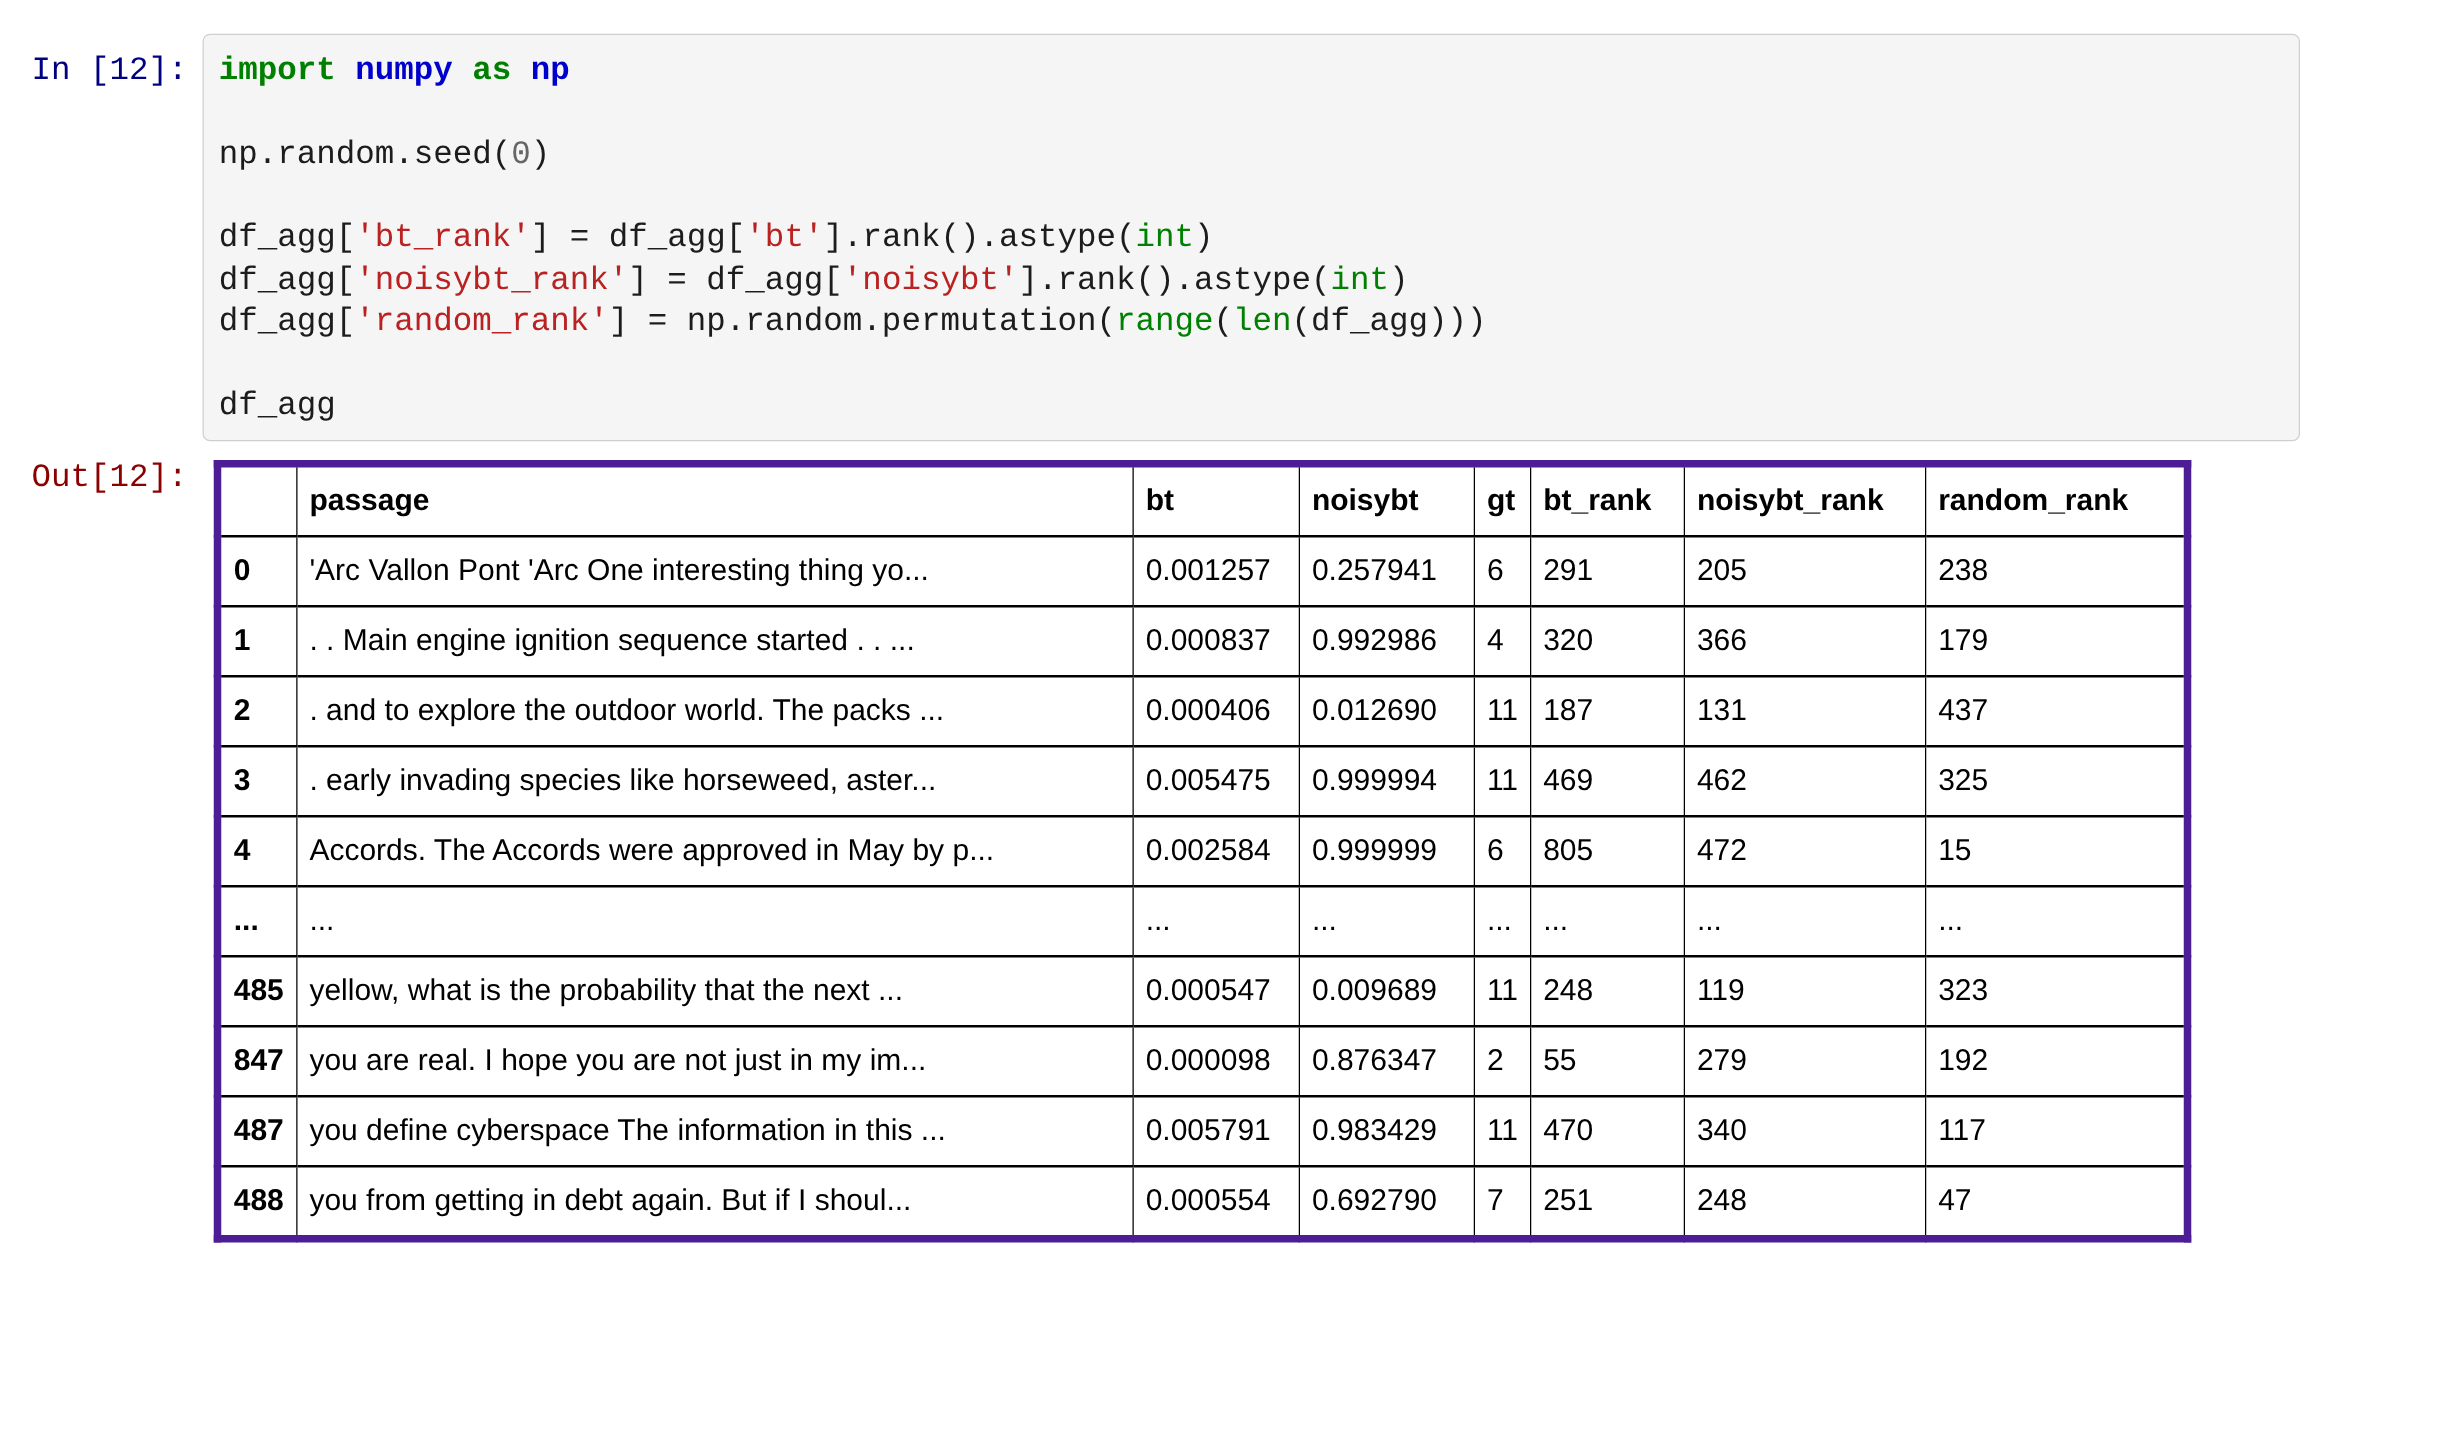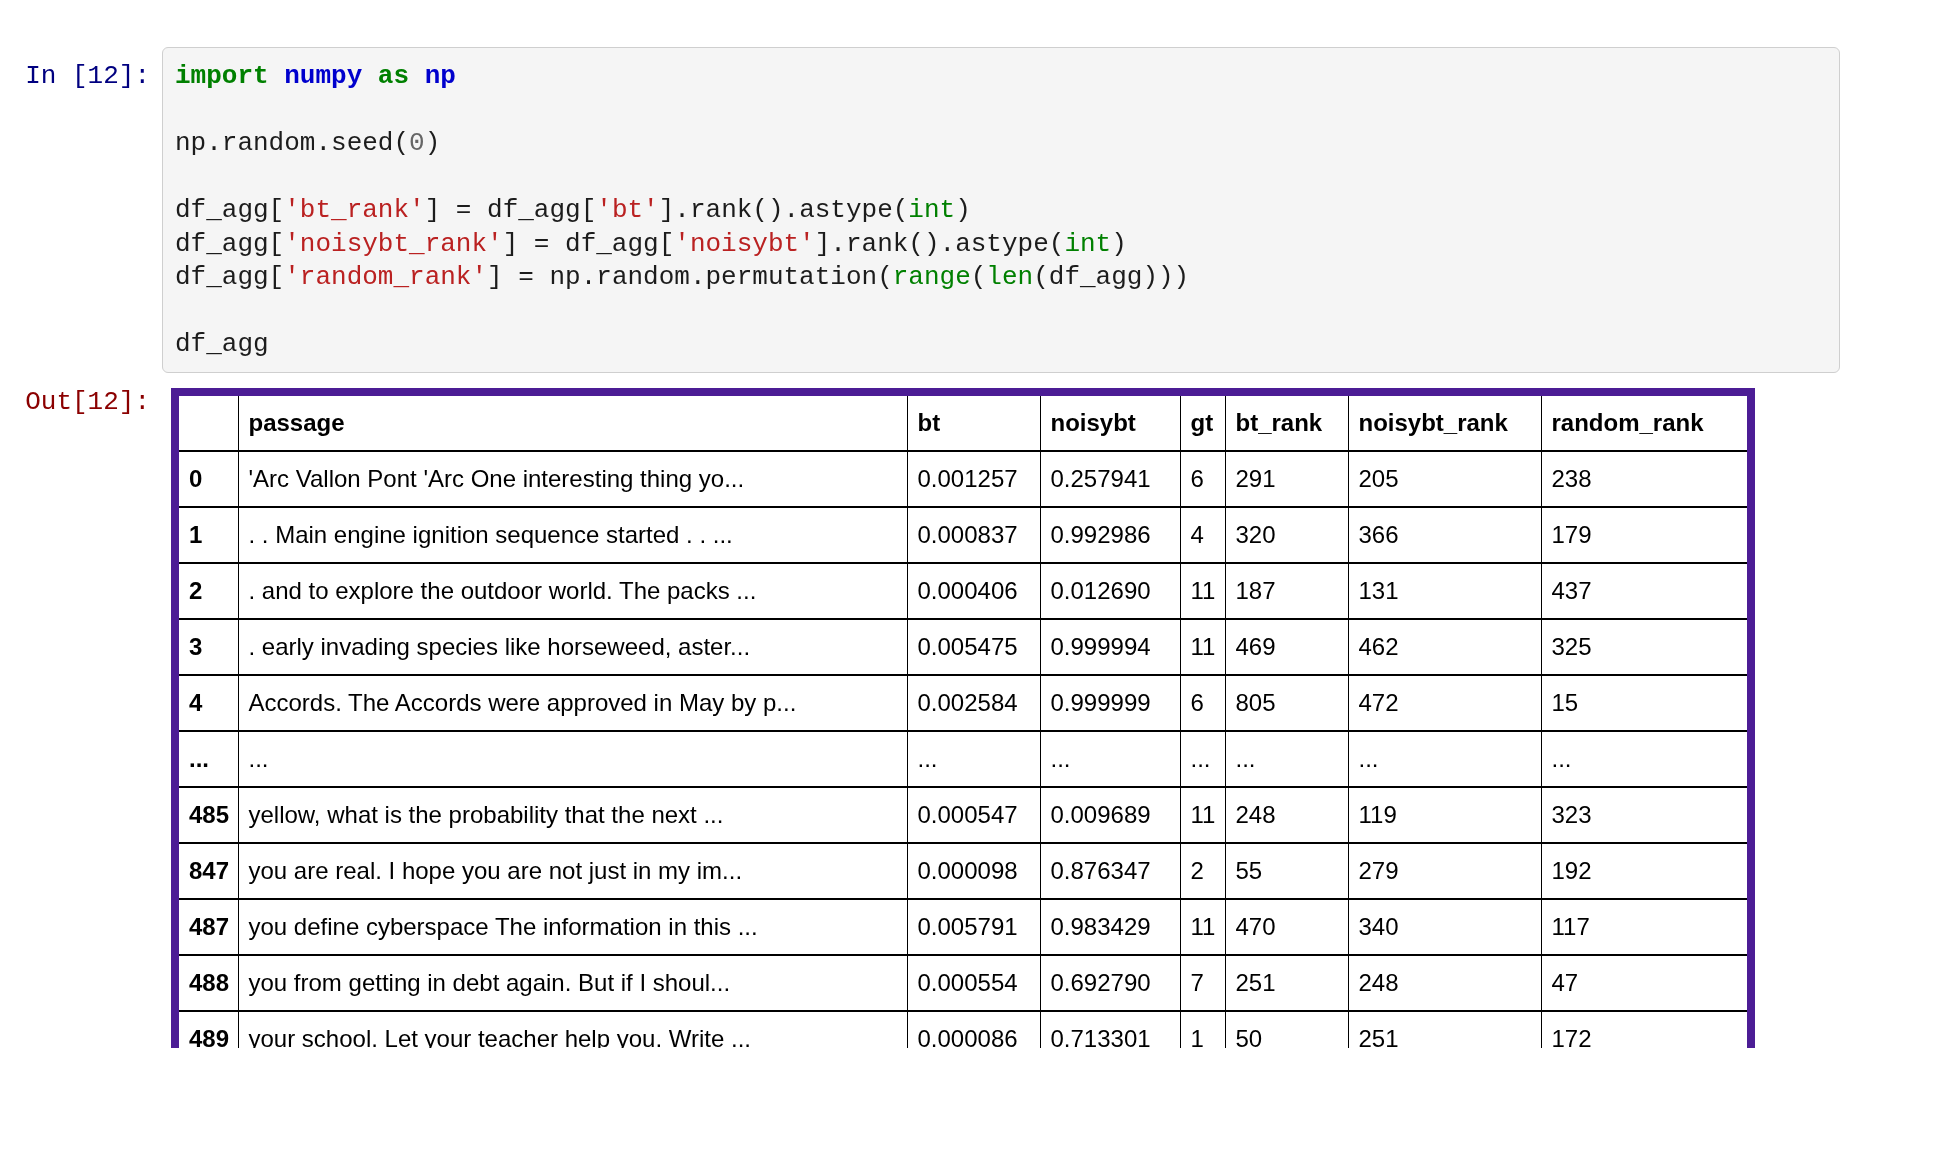--- a/index.html
+++ b/index.html
@@ -8,21 +8,20 @@
     background: #ffffff;
   }
   .page {
     position: relative;
     width: 1951px;
     height: 1028px;
     background: #ffffff;
     font-family: "Liberation Sans", sans-serif;
     color: #000;
     overflow: hidden;
-    margin-top: 20px;
   }
 
   
   .prompt {
     position: absolute;
     left: 0;
     width: 150px;
     text-align: right;
     font-family: "Liberation Mono", "DejaVu Sans Mono", monospace;
     font-size: 26px;
@@ -61,21 +60,21 @@
   .tok-num { color: var(--num); }
 
   
   table.dataframe {
     position: absolute;
     left: 171px;
     top: 368px;
     width: 1576px;
     border-collapse: collapse;
     table-layout: fixed;
-    border: 8px solid #4c1d95;
+    border: 6px solid #4c1d95;
     font-size: 24px;
   }
   .col-index        { width: 63px;  }
   .col-passage      { width: 669px; }
   .col-bt           { width: 133px; }
   .col-noisybt      { width: 140px; }
   .col-gt           { width: 45px;  }
   .col-bt_rank      { width: 123px; }
   .col-noisybt_rank { width: 193px; }
   .col-random_rank  { width: 210px; }
@@ -234,28 +233,18 @@
         <tr>
           <th>488</th>
           <td>you from getting in debt again. But if I shoul...</td>
           <td>0.000554</td>
           <td>0.692790</td>
           <td>7</td>
           <td>251</td>
           <td>248</td>
           <td>47</td>
         </tr>
-        <tr>
-          <th>489</th>
-          <td>your school. Let your teacher help you. Write ...</td>
-          <td>0.000086</td>
-          <td>0.713301</td>
-          <td>1</td>
-          <td>50</td>
-          <td>251</td>
-          <td>172</td>
-        </tr>
       </tbody>
   </table>
 
   <div class="table-footer">490 rows × 7 columns</div>
 
 </div>
 
 </body></html>

